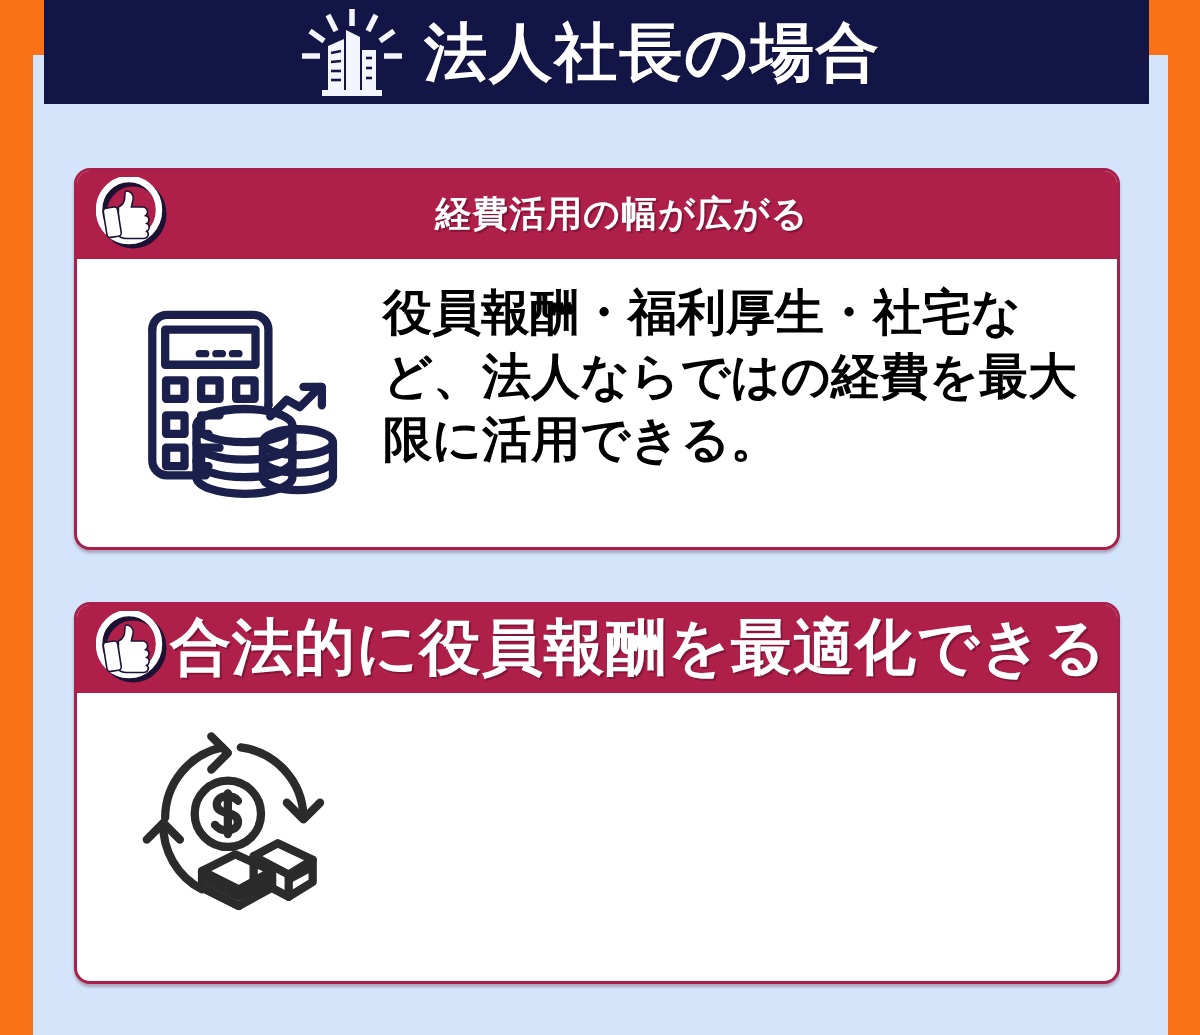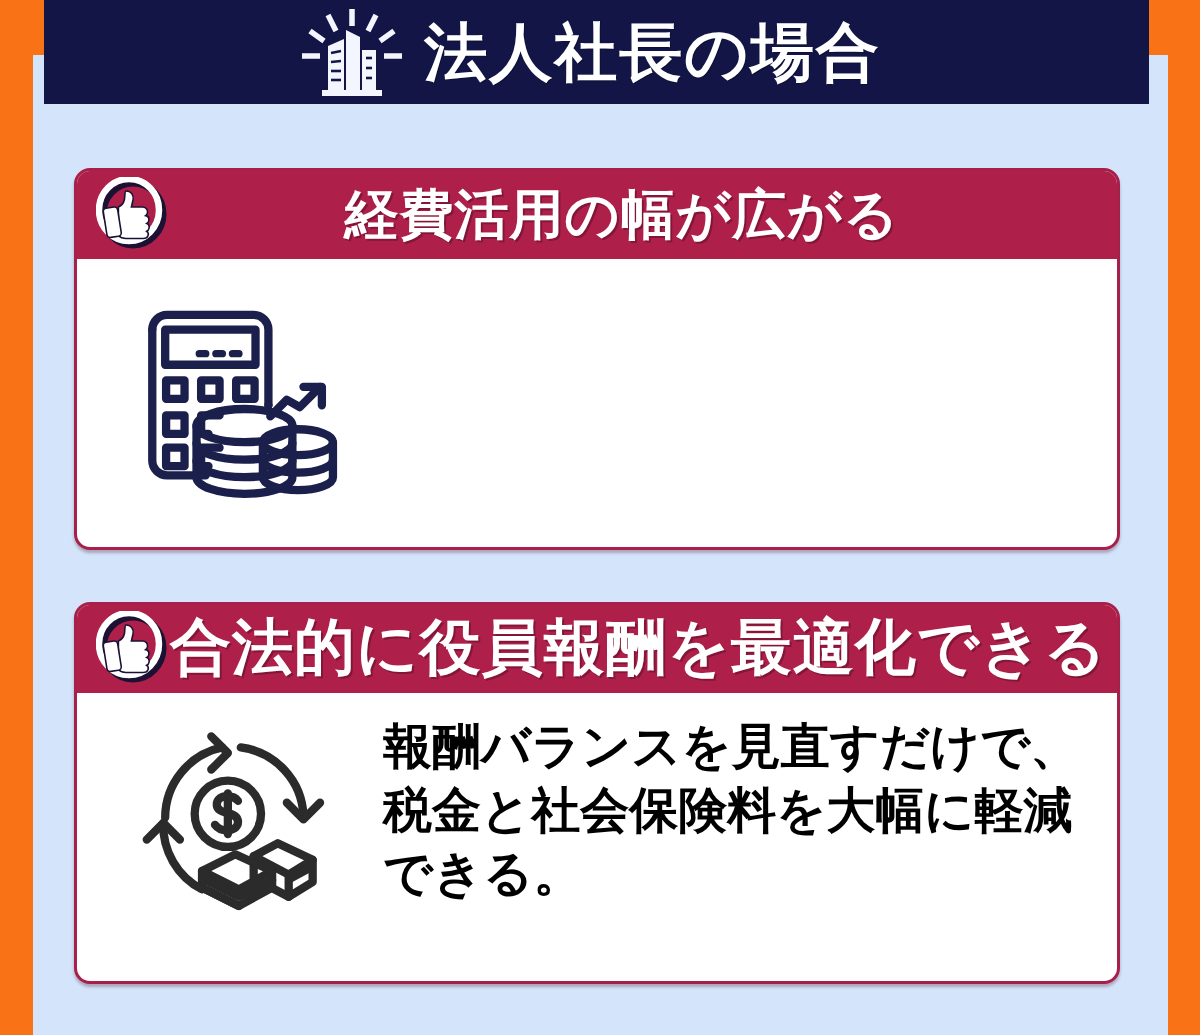--- a/index.html
+++ b/index.html
@@ -101,21 +101,21 @@
     color: #ffffff;
     font-weight: 700;
     line-height: 1;
     letter-spacing: 1px;
     text-shadow: 2px 2px 0 rgba(30,0,15,.30);
     white-space: nowrap;
     flex: 1 1 auto;
     text-align: center;
     padding-right: 46px;
   }
-  #card-1 .card-head-title { font-size: 54px; }
+  #card-1 .card-head-title { font-size: 36px; }
   #card-2 .card-head-title { font-size: 61px; }
 
   .card-body {
     display: flex;
     align-items: flex-start;
     height: calc(100% - 91px);
     box-sizing: border-box;
     padding: 18px 26px 18px 16px;
   }
   .card-figure {
@@ -233,20 +233,21 @@
             <path d="M70 146 v56 a52 18 0 0 0 104 0 v-56"></path>
             <path d="M70 165 a52 18 0 0 0 104 0"></path>
             <path d="M70 184 a52 18 0 0 0 104 0"></path>
 
             <ellipse cx="180" cy="164" rx="38" ry="14"></ellipse>
             <path d="M142 164 v38 a38 14 0 0 0 76 0 v-38"></path>
             <path d="M142 183 a38 14 0 0 0 76 0"></path>
           </g>
         </svg>
       </div>
+      <div class="card-text">役員報酬・福利厚生・社宅など、法人ならではの経費を最大限に活用できる。</div>
     </div>
   </div>
 
   <div class="card" id="card-2">
 
     <div class="card-head">
       <svg class="thumb-badge" viewBox="0 0 74 74" aria-hidden="true">
         <g transform="translate(3,3)">
           <ellipse cx="34" cy="34" rx="30" ry="31" fill="none" stroke="#1b1233" stroke-width="7"></ellipse>
         </g>
@@ -281,17 +282,16 @@
             <polyline points="196,146 196,170 170,186 170,162"></polyline>
             <polyline points="132,142 132,166 170,186"></polyline>
             <polygon points="76,158 112,140 152,158 116,178"></polygon>
             <polyline points="76,158 76,176 116,196 152,176 152,158"></polyline>
             <polyline points="76,176 116,196"></polyline>
             <path d="M76 166 l40 20 36 -18"></path>
             <path d="M172 166 l22 -12"></path>
           </g>
         </svg>
       </div>
-      <div class="card-text">報酬バランスを見直すだけで、税金と社会保険料を大幅に軽減できる。</div>
     </div>
   </div>
 
 </div>
 
 </body></html>

